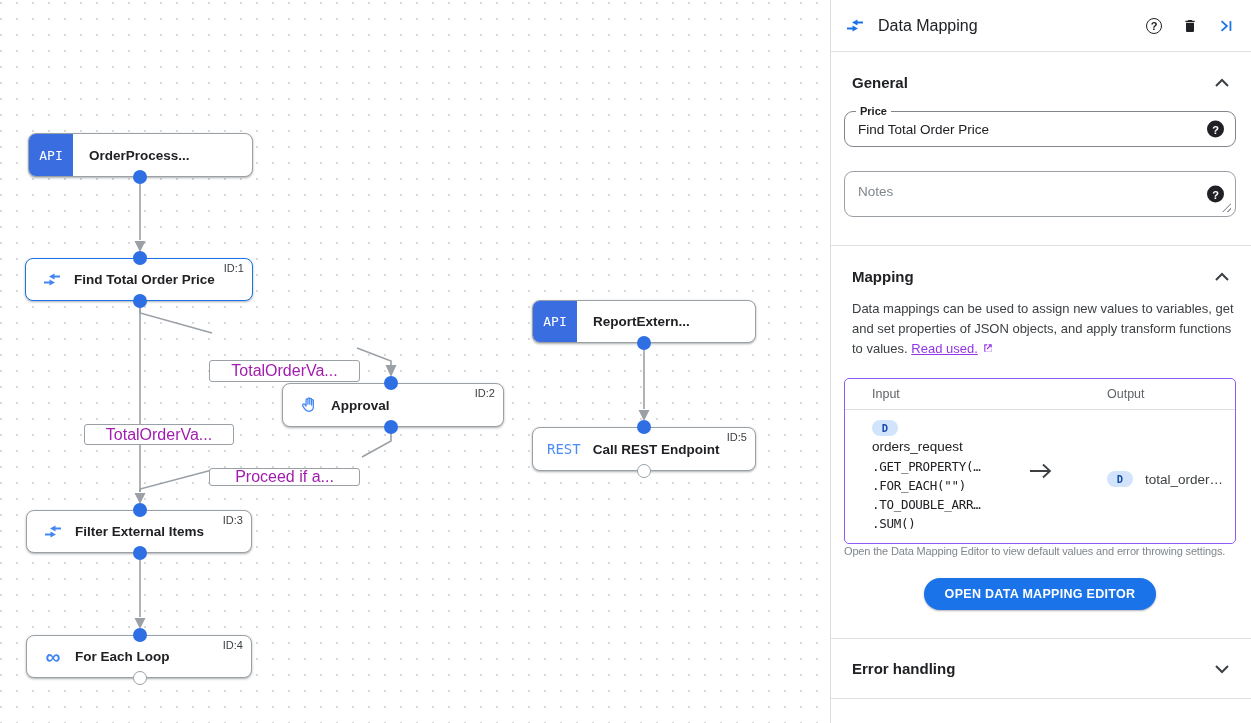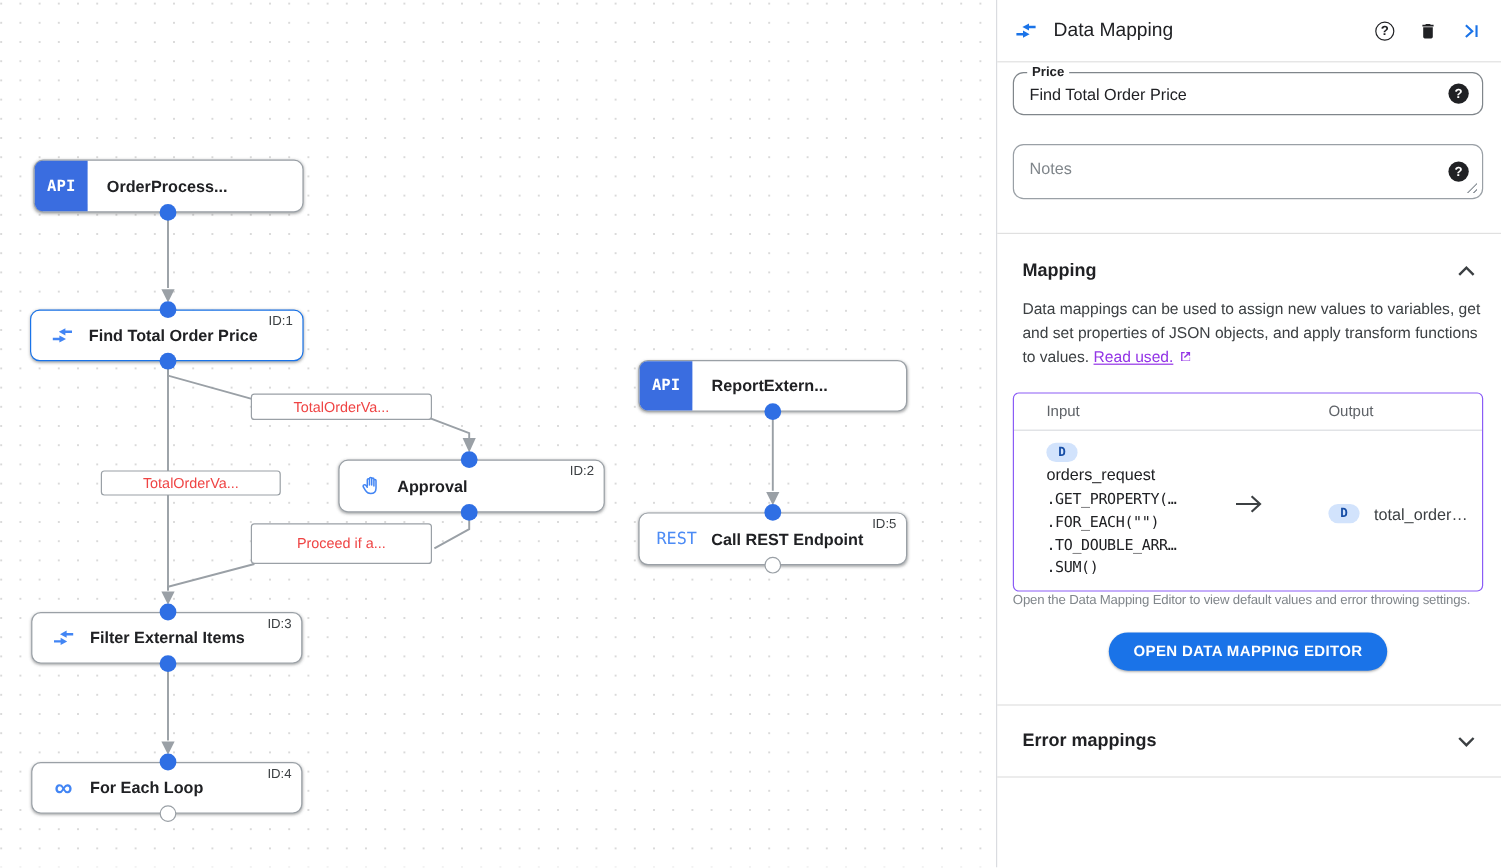--- a/index.html
+++ b/index.html
@@ -14,28 +14,28 @@
     background-size:16px 16px; background-position:9px 11px; }
   .edges { position:absolute; left:0; top:0; pointer-events:none; }
 
   .node { position:absolute; background:#fff; border:1px solid #9aa0a6; border-radius:8px;
     display:flex; align-items:center; box-shadow:0 1px 2px rgba(60,64,67,.3), 0 1px 3px rgba(60,64,67,.15); }
   .node.selected { border:1.5px solid #1a73e8; }
   .node-label { font-size:13.5px; font-weight:700; color:#202124; white-space:nowrap; }
   .node-id { position:absolute; top:3px; right:8px; font-size:11px; color:#3c4043; font-weight:400; }
   .api-badge { width:44px; align-self:stretch; background:#3a6de0; color:#fff;
     border-radius:6.5px 0 0 6.5px; display:flex; align-items:center; justify-content:center;
-    font-family:"DejaVu Sans Mono", monospace; font-size:13px; font-weight:700; margin-right:16px; }
+    font-family:"DejaVu Sans Mono", monospace; font-size:13px; font-weight:400; margin-right:16px; }
   .rest-badge { font-family:"DejaVu Sans Mono", monospace; font-size:14px; font-weight:400;
     color:#4c8bf5; margin:0 12px 0 14px; }
   .node-ico { width:20px; height:20px; margin:0 12px 0 16px; display:flex; align-items:center; justify-content:center; }
   .loop-glyph { font-size:21px; font-weight:700; color:#4285f4; line-height:20px; }
 
   .edge-label { position:absolute; background:#fff; border:1px solid #9aa0a6; border-radius:3px;
-    display:flex; align-items:center; justify-content:center; font-size:12px; color:#ef4444; }
+    display:flex; align-items:center; justify-content:center; font-size:16px; color:#a21caf;margin-top:32px; }
 
   .dot { position:absolute; width:14px; height:14px; border-radius:50%; }
   .dot.blue { background:#2f6fe4; }
   .dot.hollow { background:#fff; border:1.5px solid #9aa0a6; }
 
   
   .panel { position:absolute; left:830px; top:0; width:421px; height:723px; background:#fff;
     border-left:1px solid #dadce0; }
   .panel-header { height:52px; display:flex; align-items:center; padding:0 16px 0 14px;
     border-bottom:1px solid #e0e0e0; }
@@ -113,21 +113,21 @@
         <polygon points="134.5,241 145.5,241 140,252"></polygon>
         <polygon points="134.5,493 145.5,493 140,504"></polygon>
         <polygon points="385.5,365 396.5,365 391,377"></polygon>
         <polygon points="134.5,618 145.5,618 140,629"></polygon>
         <polygon points="638.5,410 649.5,410 644,421"></polygon>
       </g>
     </svg>
 
     <div class="edge-label" style="left:209px;top:328px;width:151px;height:22px">TotalOrderVa...</div>
     <div class="edge-label" style="left:84px;top:392px;width:150px;height:21px">TotalOrderVa...</div>
-    <div class="edge-label" style="left:209px;top:436px;width:151px;height:34px">Proceed if a...</div>
+    <div class="edge-label" style="left:209px;top:436px;width:151px;height:18px">Proceed if a...</div>
 
     <div class="node" style="left:28px;top:133px;width:225px;height:44px">
       <span class="api-badge">API</span>
       <span class="node-label">OrderProcess...</span>
       <span class="node-id"></span>
     </div>
 
     <div class="node selected" style="left:25px;top:258px;width:228px;height:43px">
       <span class="node-ico">
         <svg width="20" height="20" viewBox="0 0 20 20">
@@ -227,20 +227,26 @@
       <span class="hdr-ic">
         <svg width="16" height="16" viewBox="0 0 18 18" fill="none" stroke="#1a73e8" stroke-width="2">
           <polyline points="4,3.5 10,9 4,14.5"></polyline>
           <line x1="14" y1="3.5" x2="14" y2="14.5"></line>
         </svg>
       </span>
     </div>
 
     <div class="pbody">
 
+      <div class="sec-row">
+        <span class="sec-title">General</span>
+        <svg width="16" height="12" viewBox="0 0 16 12" fill="none" stroke="#3c4043" stroke-width="2">
+          <polyline points="2,9 8,3 14,9"></polyline>
+        </svg>
+      </div>
 
       <div class="field">
         <span class="field-legend">Price</span>
         <input type="text" value="Find Total Order Price" style="">
         <span class="q-badge">?</span>
       </div>
 
       <div class="notes">
         <textarea placeholder="Notes" style=""></textarea>
         <span class="q-badge">?</span>
@@ -294,21 +300,21 @@
 
       <div class="map-hint">Open the Data Mapping Editor to view default values and error throwing settings.</div>
 
       <div class="btn-row">
         <button class="blue-btn">OPEN DATA MAPPING EDITOR</button>
       </div>
 
       <div class="divider"></div>
 
       <div class="err-row">
-        <span class="sec-title">Error mappings</span>
+        <span class="sec-title">Error handling</span>
         <svg width="16" height="12" viewBox="0 0 16 12" fill="none" stroke="#3c4043" stroke-width="2">
           <polyline points="2,3 8,9 14,3"></polyline>
         </svg>
       </div>
 
       <div class="divider" style="margin-top:0"></div>
 
     </div>
   </div>
 </div>

